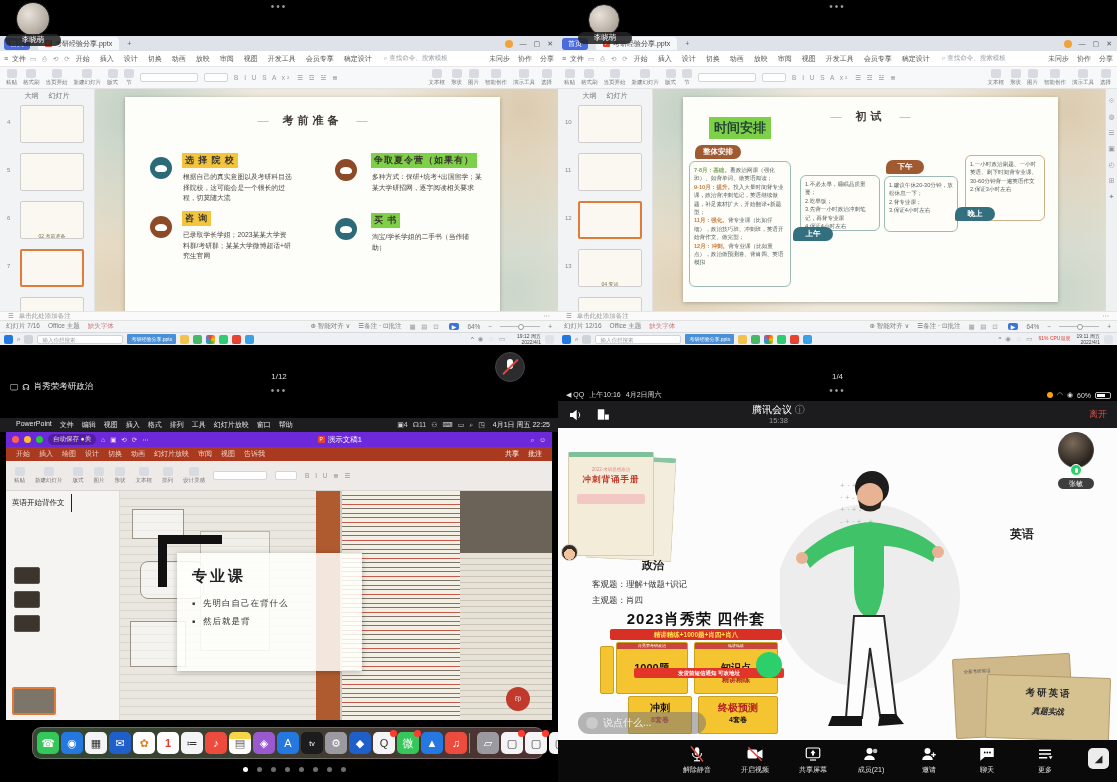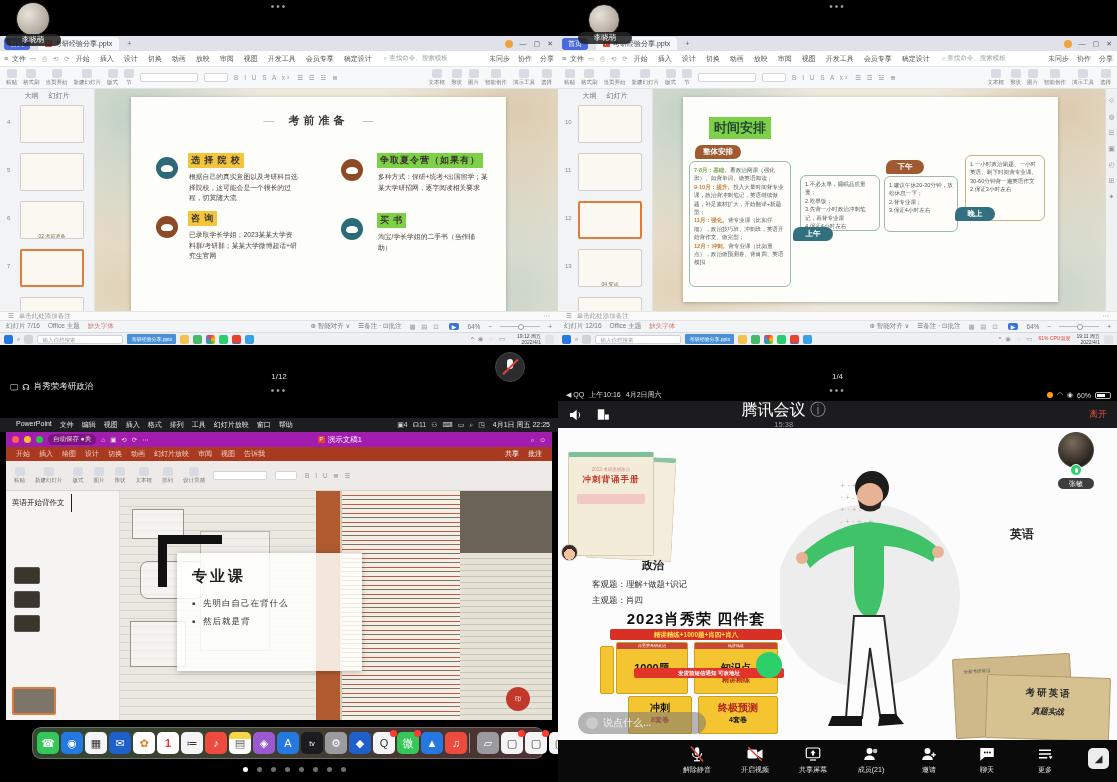--- a/index.html
+++ b/index.html
@@ -65,21 +65,21 @@
   
   .wtaskbar{background:#eef0f3;border-top:1px solid #d9dadd;display:flex;align-items:center;gap:4px;padding:0 4px;font-size:6px;color:#555;}
   .tsq{width:9px;height:9px;border-radius:2px;flex:0 0 auto;}
   .tsearch{background:#fff;border:1px solid #cfd2d6;border-radius:2px;height:9px;line-height:9px;color:#9aa0a6;font-size:5.5px;padding:0 4px;width:86px;white-space:nowrap;overflow:hidden;}
   .tapp{background:#4a90d9;color:#fff;font-size:5px;height:10px;line-height:10px;padding:0 4px;border-radius:1px;max-width:52px;white-space:nowrap;overflow:hidden;}
   .traytime{margin-left:2px;text-align:right;font-size:5px;line-height:1.2;color:#444;white-space:nowrap;}
   .cpured{color:#e03b2f;font-size:5px;line-height:1.1;text-align:center;white-space:nowrap;}
   .sidebarV{position:absolute;background:#f0f1f3;border-left:1px solid #ddd;display:flex;flex-direction:column;align-items:center;gap:8px;padding-top:8px;color:#999;font-size:7px;}
   
   .macmenu{background:#1d1d1f;color:#e6e6e6;font-size:7px;display:flex;align-items:center;gap:8px;padding:0 8px;white-space:nowrap;}
-  .ppt-title{background:#a21caf;display:flex;align-items:center;gap:5px;padding:0 6px;color:#f2d9d2;font-size:6.5px;}
+  .ppt-title{background:#6d28d9;display:flex;align-items:center;gap:5px;padding:0 6px;color:#f2d9d2;font-size:6.5px;}
   .tl-dot{width:7px;height:7px;border-radius:50%;}
   .ppt-tabs{background:#a93a20;display:flex;gap:9px;align-items:center;padding:0 10px;color:#f3cfc5;font-size:7px;}
   .ppt-tools{background:#edeae7;border-bottom:1px solid #d8d4d0;display:flex;align-items:center;gap:8px;padding:0 8px;font-size:5.5px;color:#777;}
   .mthumb{position:absolute;background:#3b352e;border:1px solid #555;border-radius:2px;}
   .photo{position:absolute;overflow:hidden;background:#cfc8bd;}
   .ph-left{position:absolute;left:0;top:0;width:46%;height:100%;background:repeating-linear-gradient(#eae7e0 0 7px,#d9d5cc 7px 8px);}
   .ph-box{position:absolute;border:1px solid #9a948a;background:rgba(255,255,255,.5);}
   .ph-spine{position:absolute;background:#b05a2f;}
   .ph-red{position:absolute;background:repeating-linear-gradient(#f3efe4 0 4px,#c8584a 4px 5px,#f3efe4 5px 8px,#7d7468 8px 9px);}
   .ph-stack{position:absolute;background:repeating-linear-gradient(#e6e2d8 0 5px,#cbc5b8 5px 6px);}
@@ -104,21 +104,21 @@
   .pd{width:5px;height:5px;border-radius:50%;background:#6f6f6f;}
   .pd.on{background:#fff;}
   .micoff{position:absolute;border-radius:50%;background:#2c2c2e;border:1px solid #444;}
   .micoff:before{content:"";position:absolute;left:50%;top:22%;width:6px;height:10px;margin-left:-3px;background:#fff;border-radius:3px;}
   .micoff:after{content:"";position:absolute;left:15%;top:48%;width:74%;height:2px;background:#e0443a;transform:rotate(-45deg);}
   
   .ioss{color:#ddd;font-size:7px;display:flex;align-items:center;gap:5px;}
   .battery{width:16px;height:7px;border:1px solid #bbb;border-radius:2px;position:relative;}
   .battery:before{content:"";position:absolute;left:1px;top:1px;bottom:1px;width:60%;background:#fff;}
   .mheader{background:#1c1c1e;display:flex;align-items:center;padding:0 10px;}
-  .mtitle{color:#fff;font-size:16px;text-align:center;line-height:1.2;}
+  .mtitle{color:#fff;font-size:10px;text-align:center;line-height:1.2;}
   .mtimer{color:#9a9a9a;font-size:7.5px;text-align:center;}
   .leave{color:#e74c3c;font-size:9px;margin-left:auto;}
   .mcard{position:absolute;background:#fcfcfc;}
   .polbook{position:absolute;width:86px;height:104px;background:#f2ecd9;border:1px solid #d8cdb2;border-top:5px solid #7fbf9a;border-radius:2px;}
   .pb-series{color:#e08a8a;font-size:4.5px;text-align:center;margin-top:10px;}
   .pb-title{color:#c0392b;font-weight:bold;font-size:8.5px;text-align:center;margin-top:2px;letter-spacing:1px;}
   .pb-band{height:10px;margin:8px 8px 0;background:#f3c8c4;border-radius:2px;}
   .pb-girl{position:absolute;left:-8px;bottom:-6px;width:17px;height:17px;border-radius:50%;background:radial-gradient(circle at 50% 62%,#f0c3a0 45%,#3a2a22 46%);border:1px solid #ccc;}
   .pol-label{font-size:11px;font-weight:bold;color:#222;}
   .pol-line{font-size:8.5px;color:#333;line-height:1.9;}
@@ -284,21 +284,21 @@
 
             <div class="thumbwrap" style="position:relative;height:48px;">
               <span class="thumbno" style="top:18px;">8</span>
               <span class="thumb" style="top:4px;"><span class="thumbdeco"></span><div class="thumblabel">03</div></span>
             </div>
 
         </div>
         <div style="text-align:center;color:#888;font-size:9px;">+</div>
       </div>
       <div class="abs paper" style="left:95px;top:53px;width:463px;height:222px;">
-        <div class="slidecard" style="left:36px;top:8px;width:375px;height:235px;">
+        <div class="slidecard" style="left:30px;top:8px;width:375px;height:235px;">
           <div class="stitle" style="top:16px;font-size:11px;">考前准备</div>
 
           <div class="itemcirc ic-teal" style="left:25px;top:60px;"></div>
           <div class="ititle hl-y" style="left:57px;top:56px;">选 择 院 校</div>
           <div class="ibody" style="left:58px;top:75px;">根据自己的真实意图以及考研科目选择院校，这可能会是一个很长的过程，切莫随大流</div>
 
           <div class="itemcirc ic-brown" style="left:210px;top:62px;"></div>
           <div class="ititle hl-g" style="left:246px;top:56px;">争取夏令营（如果有）</div>
           <div class="ibody" style="left:247px;top:75px;">多种方式：保研+统考+出国留学；某某大学研招网，逐字阅读相关要求</div>
 
@@ -487,20 +487,21 @@
             <div class="thumbwrap" style="position:relative;height:48px;">
               <span class="thumbno" style="top:18px;">14</span>
               <span class="thumb" style="top:4px;"><span class="thumbdeco"></span><div class="thumblabel"></div></span>
             </div>
 
         </div>
         <div style="text-align:center;color:#888;font-size:9px;">+</div>
       </div>
       <div class="abs paper" style="left:95px;top:53px;width:452px;height:222px;">
         <div class="slidecard" style="left:30px;top:8px;width:375px;height:205px;">
+          <div class="stitle" style="top:12px;font-size:11px;">初试</div>
           <div class="abs hl-g" style="left:26px;top:20px;font-size:13px;font-weight:bold;padding:2px 5px;font-family:'Liberation Serif','DejaVu Serif',serif;color:#243;">时间安排</div>
           <div class="badge b-brown" style="left:12px;top:48px;width:46px;">整体安排</div>
           <div class="schbox" style="left:6px;top:64px;width:102px;height:126px;overflow:hidden;">
             <div class="ov-line"><span class="ov-label">7-8月：基础。</span><span>看政治网课（强化班）、如背单词、做英语阅读；</span></div>
               <div class="ov-line"><span class="ov-label">9-10月：提升。</span><span>投入大量时间背专业课，政治背冲刺笔记，英语继续做题，补足素材扩大，开始翻译+新题型；</span></div>
               <div class="ov-line"><span class="ov-label">11月：强化。</span><span>背专业课（比如仔细），政治技巧班、冲刺班，英语开始背作文、做完型；</span></div>
               <div class="ov-line"><span class="ov-label">12月：冲刺。</span><span>背专业课（比如重点），政治做预测卷、背肖四、英语模拟</span></div>
           </div>
           <div class="schbox" style="left:117px;top:78px;width:80px;height:56px;overflow:hidden;">
             <div>1.不必太早，睡眠品质重要；</div>

